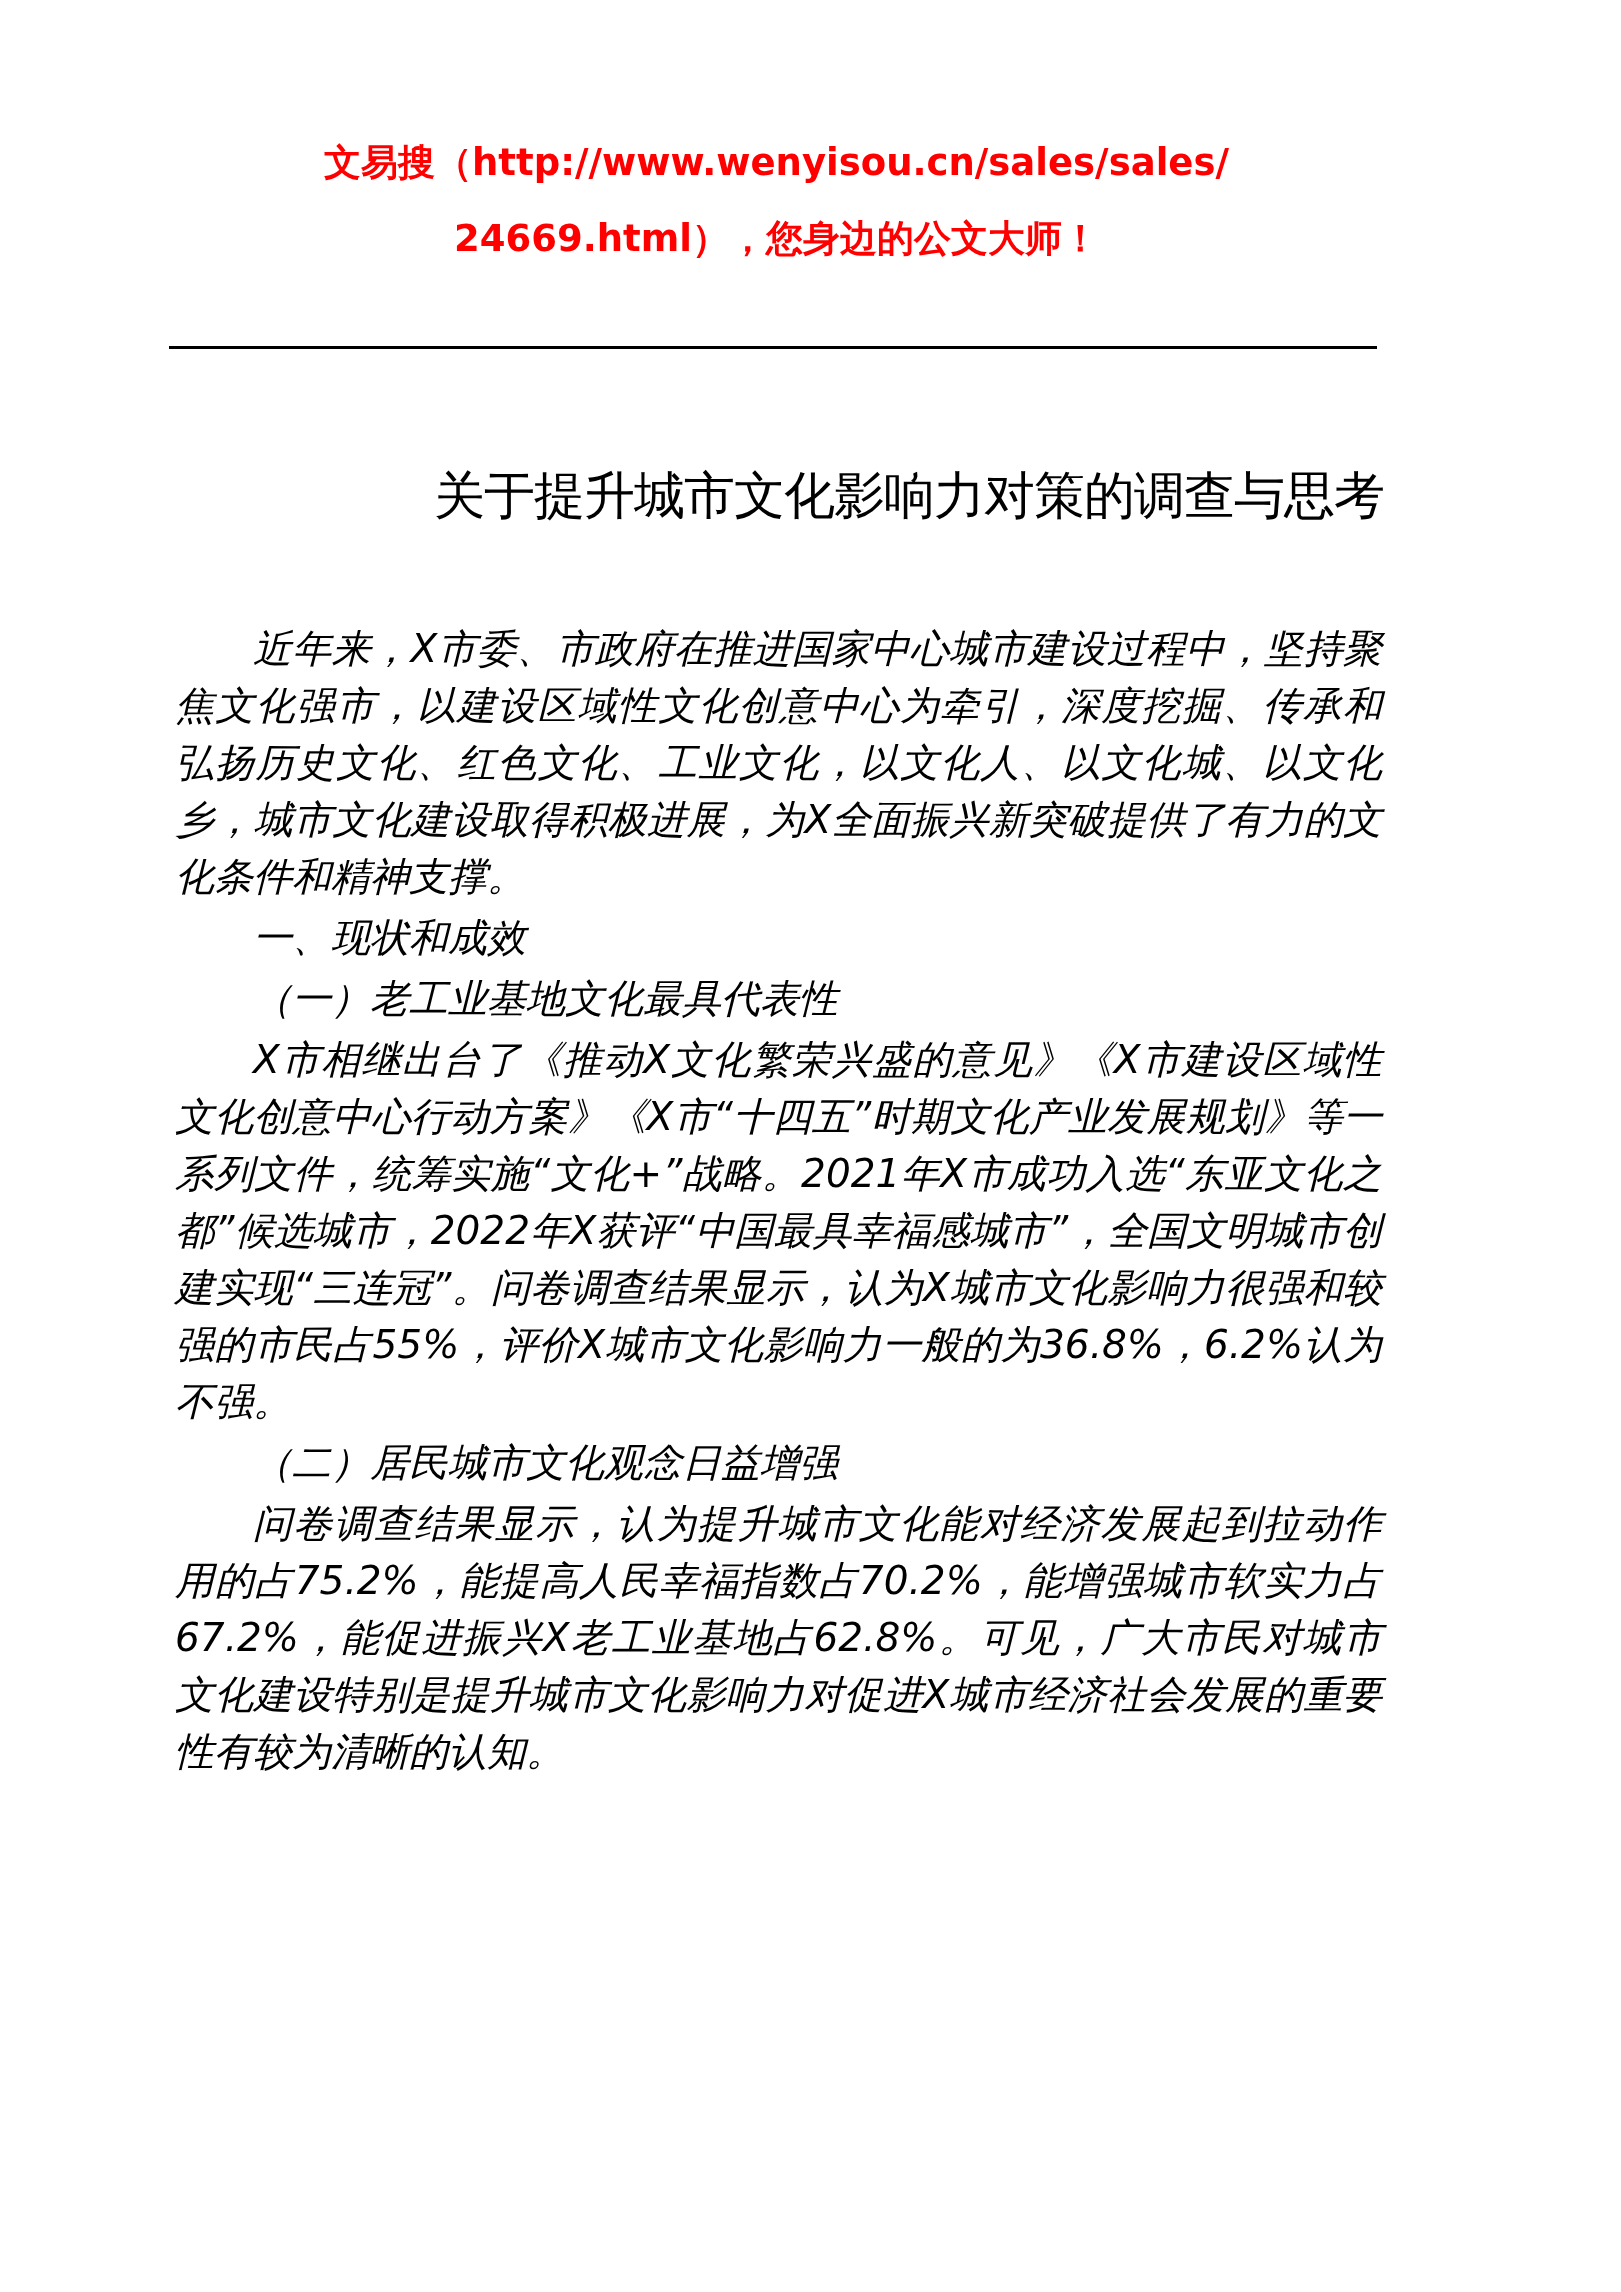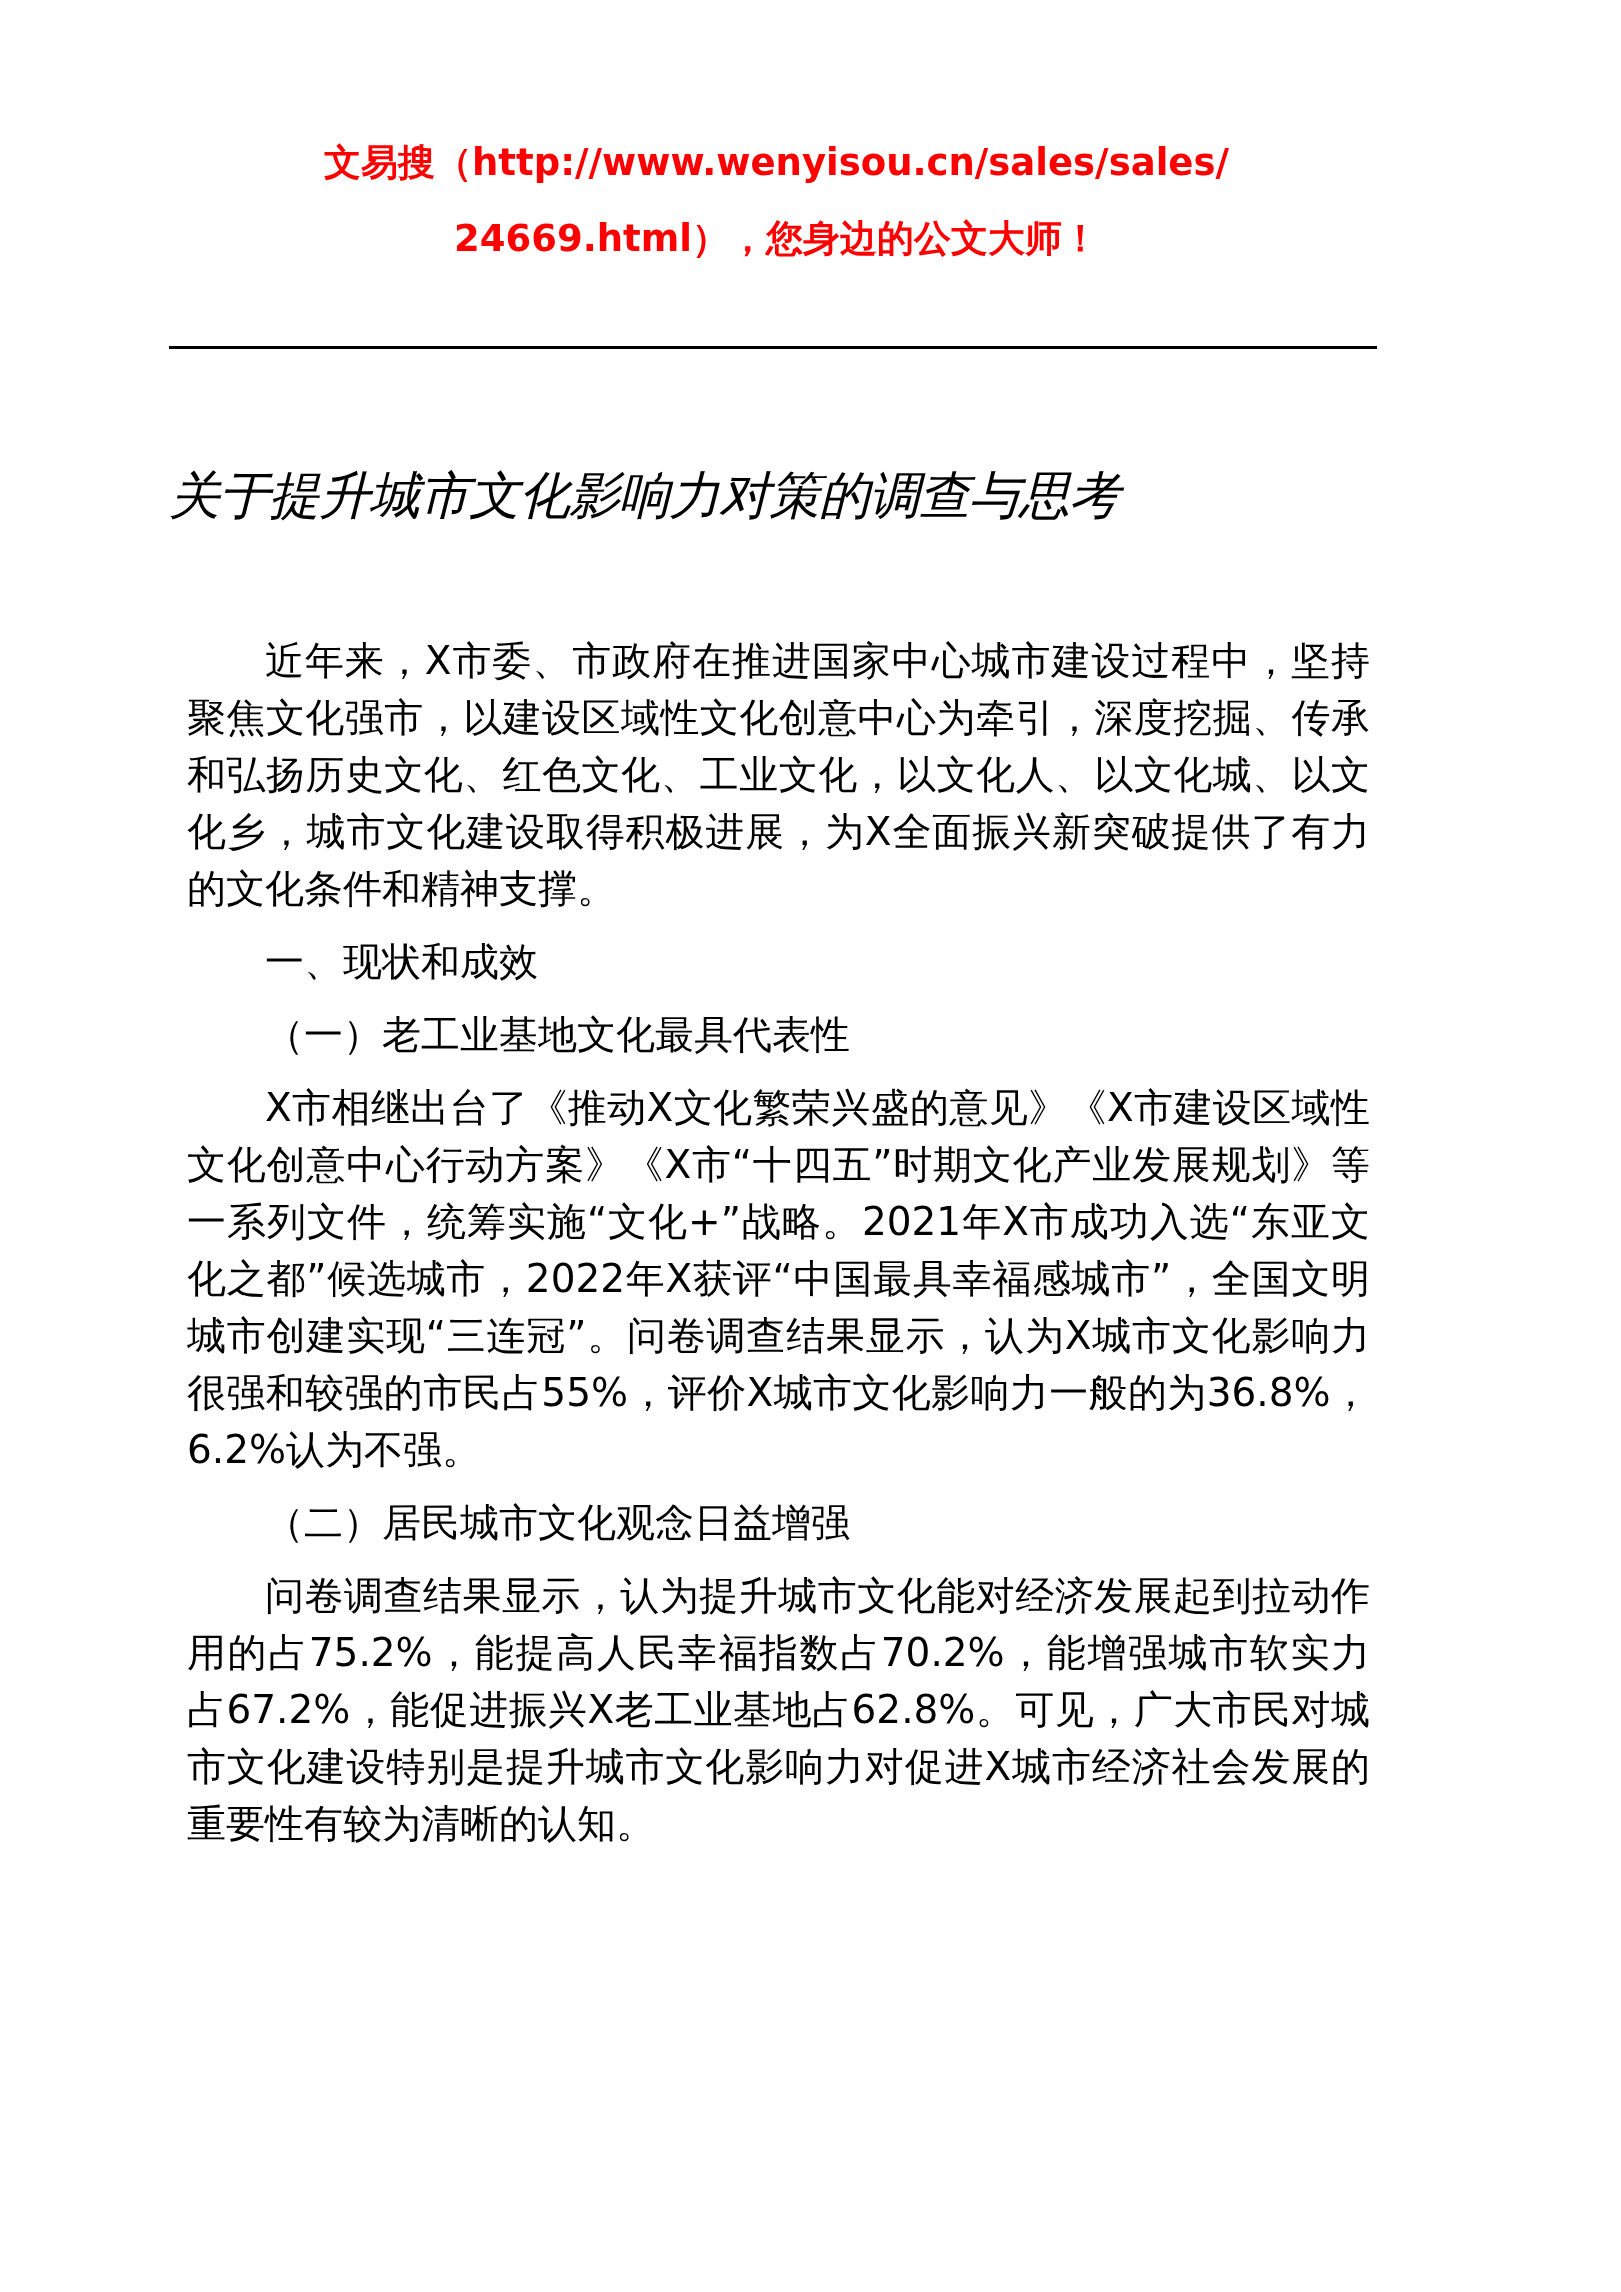--- a/index.html
+++ b/index.html
@@ -3,25 +3,25 @@
 <meta charset="utf-8">
 <style>
   html, body { margin: 0; padding: 0; background: #ffffff; }
   body { width: 1621px; height: 2293px; position: relative; overflow: hidden;
          font-family: "DejaVu Sans", "Liberation Sans", sans-serif; color: #000; }
   .banner { position: absolute; left: 169px; width: 1215px; text-align: center;
             color: #ff0000; font-weight: bold; font-size: 37px; line-height: 76px;
             top: 125px; }
   .banner div { white-space: nowrap; }
   .rule { position: absolute; left: 169px; top: 346px; width: 1208px; height: 2.9px; background: #000; }
-  .title { position: absolute; left: 169px; width: 1215px; top: 461px; text-align: left;
-           font-size: 51px; line-height: 69px; white-space: nowrap; letter-spacing: -1px; font-style: italic; }
+  .title { position: absolute; left: 169px; width: 1215px; top: 461px; text-align: right;
+           font-size: 51px; line-height: 69px; white-space: nowrap; letter-spacing: -1px; }
   .body { position: absolute; left: 171px; width: 1215px; top: 616px;
           font-size: 39px; line-height: 57px; }
-  .body p { margin: 16px; text-align: justify; text-indent: 2em; }
+  .body p { margin: 4px; text-align: justify; text-indent: 2em; font-style: italic; }
   .body p.h1 { text-indent: 2em; }
   .body p.h2 { text-indent: 2em; }
 </style>
 </head>
 <body>
 
 <div class="banner">
   <div>文易搜（http://www.wenyisou.cn/sales/sales/</div>
   <div>24669.html），您身边的公文大师！</div>
 </div>

